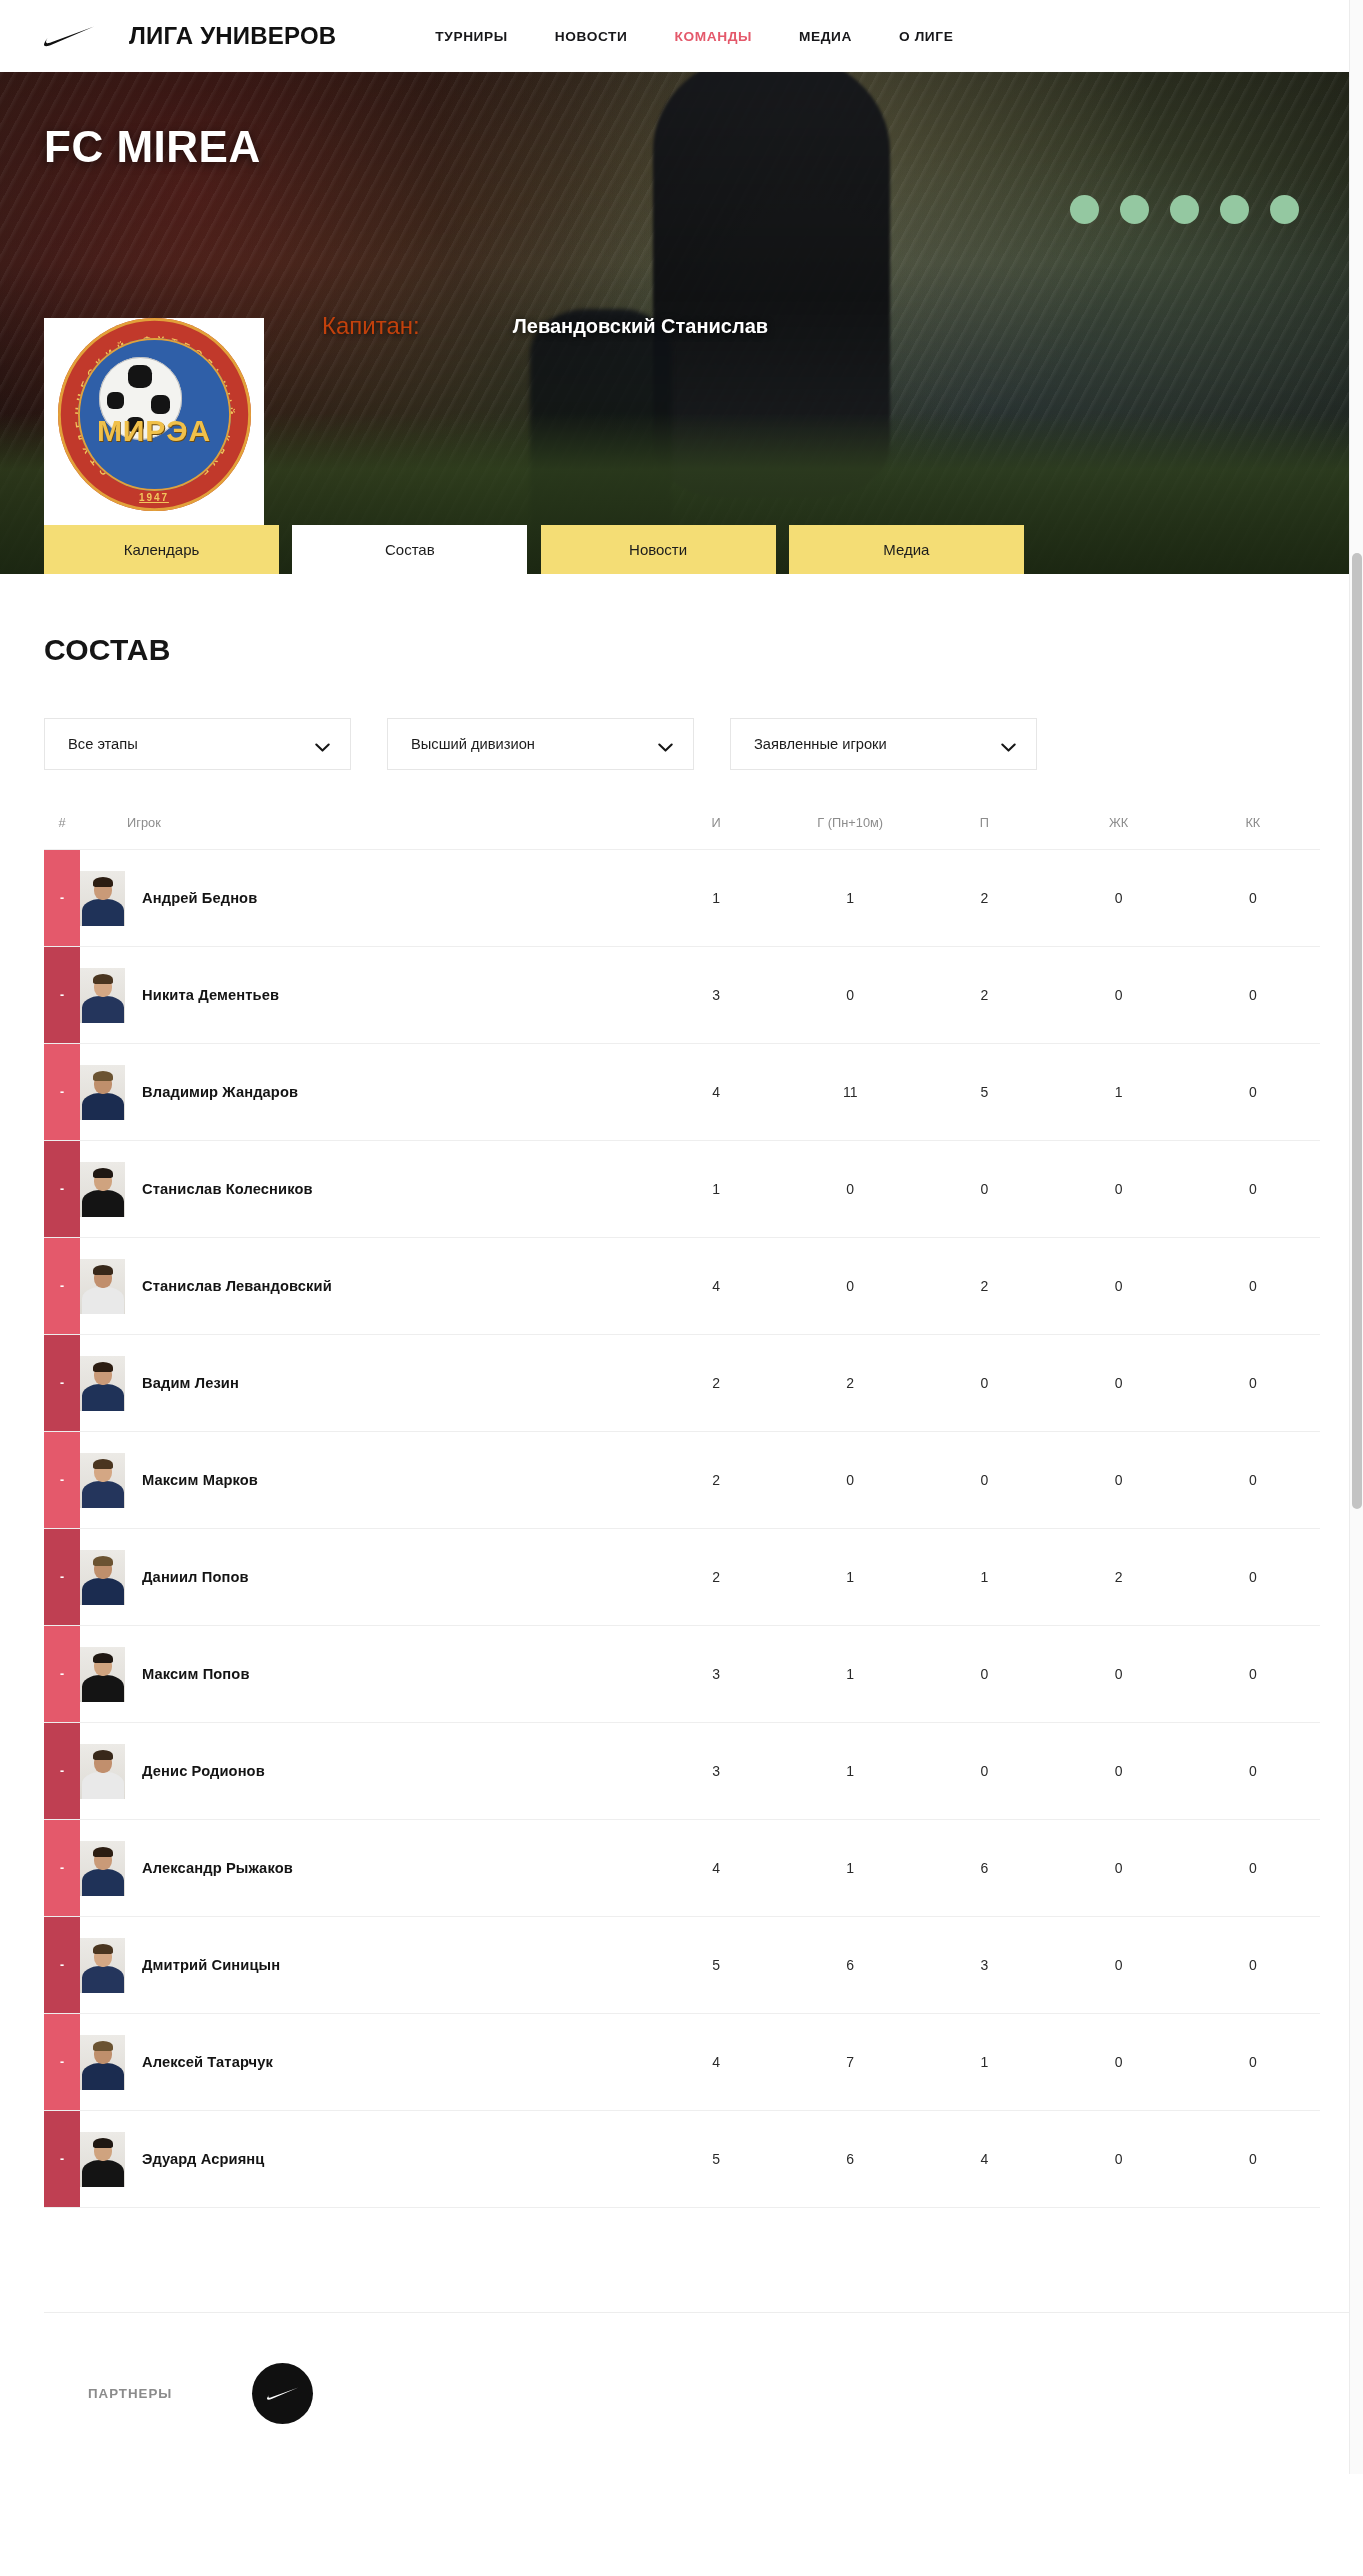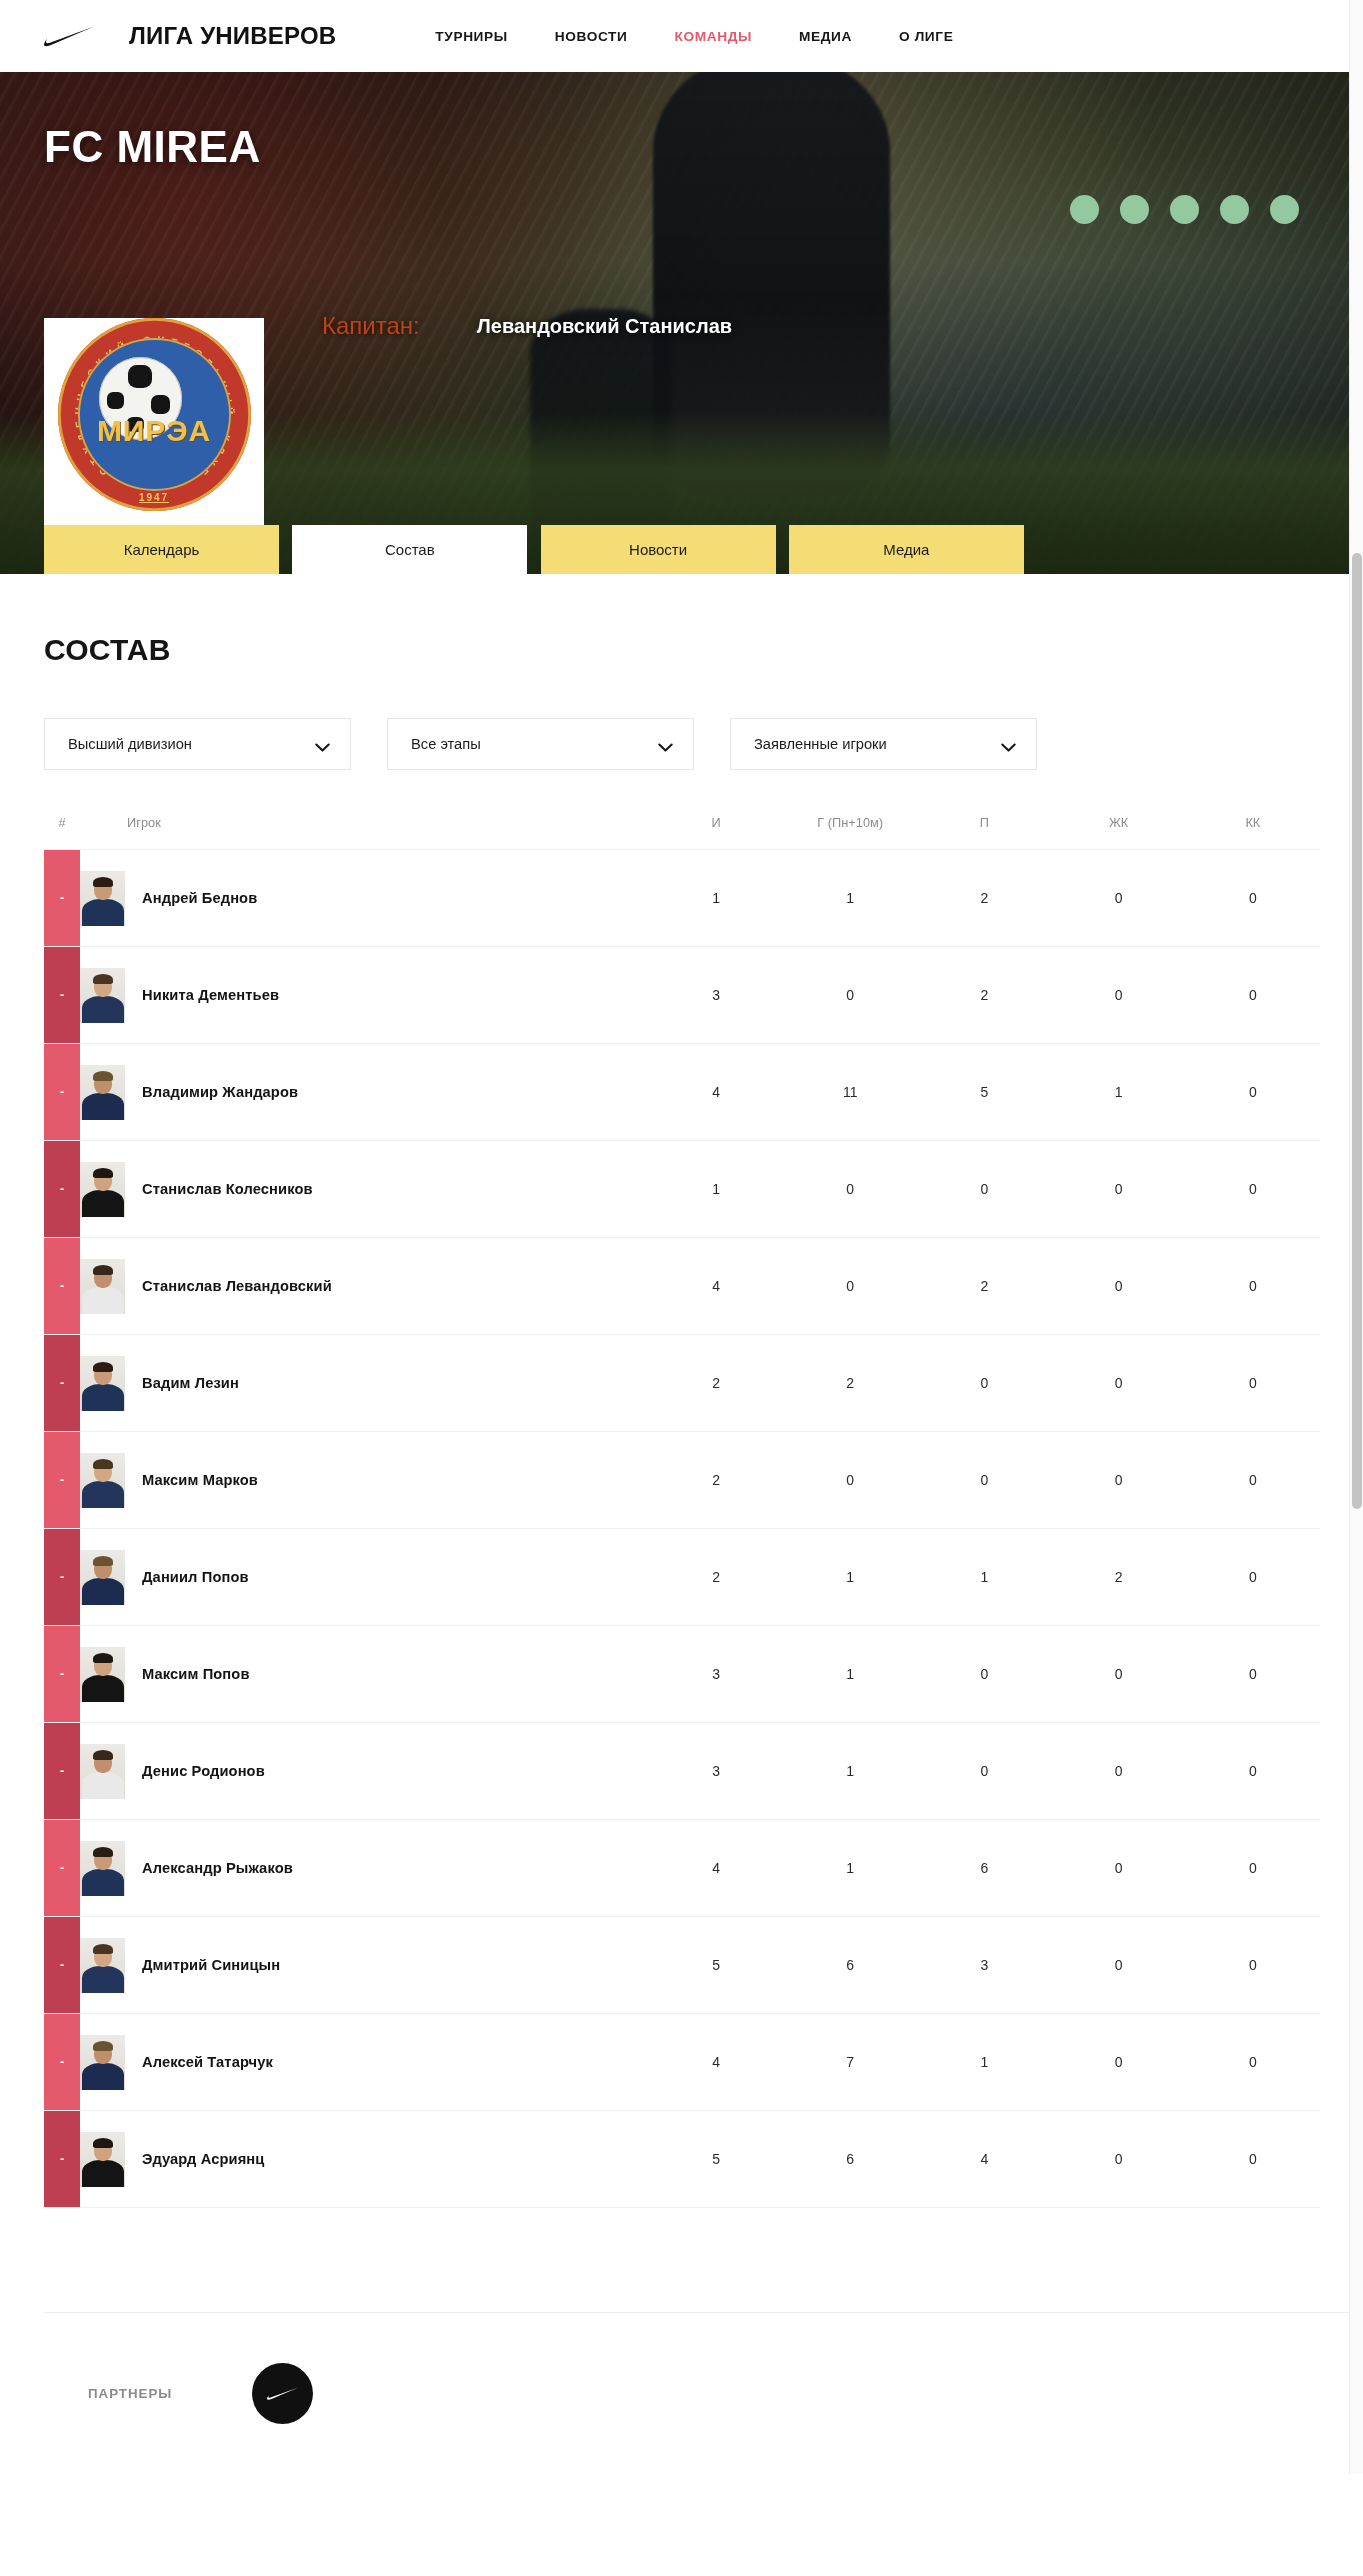--- a/index.html
+++ b/index.html
@@ -135,21 +135,21 @@
   .captain-label {
     font-size: 24px;
     color: #c2410c;
     text-shadow: 0 0.9px 5.7px rgba(0,0,0,.7);
   }
   .captain-name {
     font-size: 20px;
     font-weight: 700;
     color: #ffffff;
     text-shadow: 0 0.9px 7.6px rgba(0,0,0,.8);
-    margin-left: 40px;
+    margin-left: 76px;
   }
 
   
   .crest-box {
     position: absolute;
     left: 44px; top: 246px;
     width: 220px; height: 220px;
     background: #ffffff;
     z-index: 8;
     display: flex; justify-content: center;
@@ -490,29 +490,29 @@
       <button class="tab">Медиа</button>
     </div>
   </div>
 
   <div class="main">
 
     <h1 class="section-title">СОСТАВ</h1>
 
     <div class="filters">
       <div class="select">
-        <span>Высший дивизион</span>
+        <span>Все этапы</span>
         <span class="chev">
           <svg viewBox="0 0 16 10" width="15" height="9.5">
               <path d="M1.4 1.6 L8 8 L14.6 1.6" fill="none" stroke="#161616" stroke-width="2.2" stroke-linecap="round" stroke-linejoin="round"></path>
             </svg>
         </span>
       </div>
       <div class="select">
-        <span>Все этапы</span>
+        <span>Высший дивизион</span>
         <span class="chev">
           <svg viewBox="0 0 16 10" width="15" height="9.5">
               <path d="M1.4 1.6 L8 8 L14.6 1.6" fill="none" stroke="#161616" stroke-width="2.2" stroke-linecap="round" stroke-linejoin="round"></path>
             </svg>
         </span>
       </div>
       <div class="select">
         <span>Заявленные игроки</span>
         <span class="chev">
           <svg viewBox="0 0 16 10" width="15" height="9.5">

